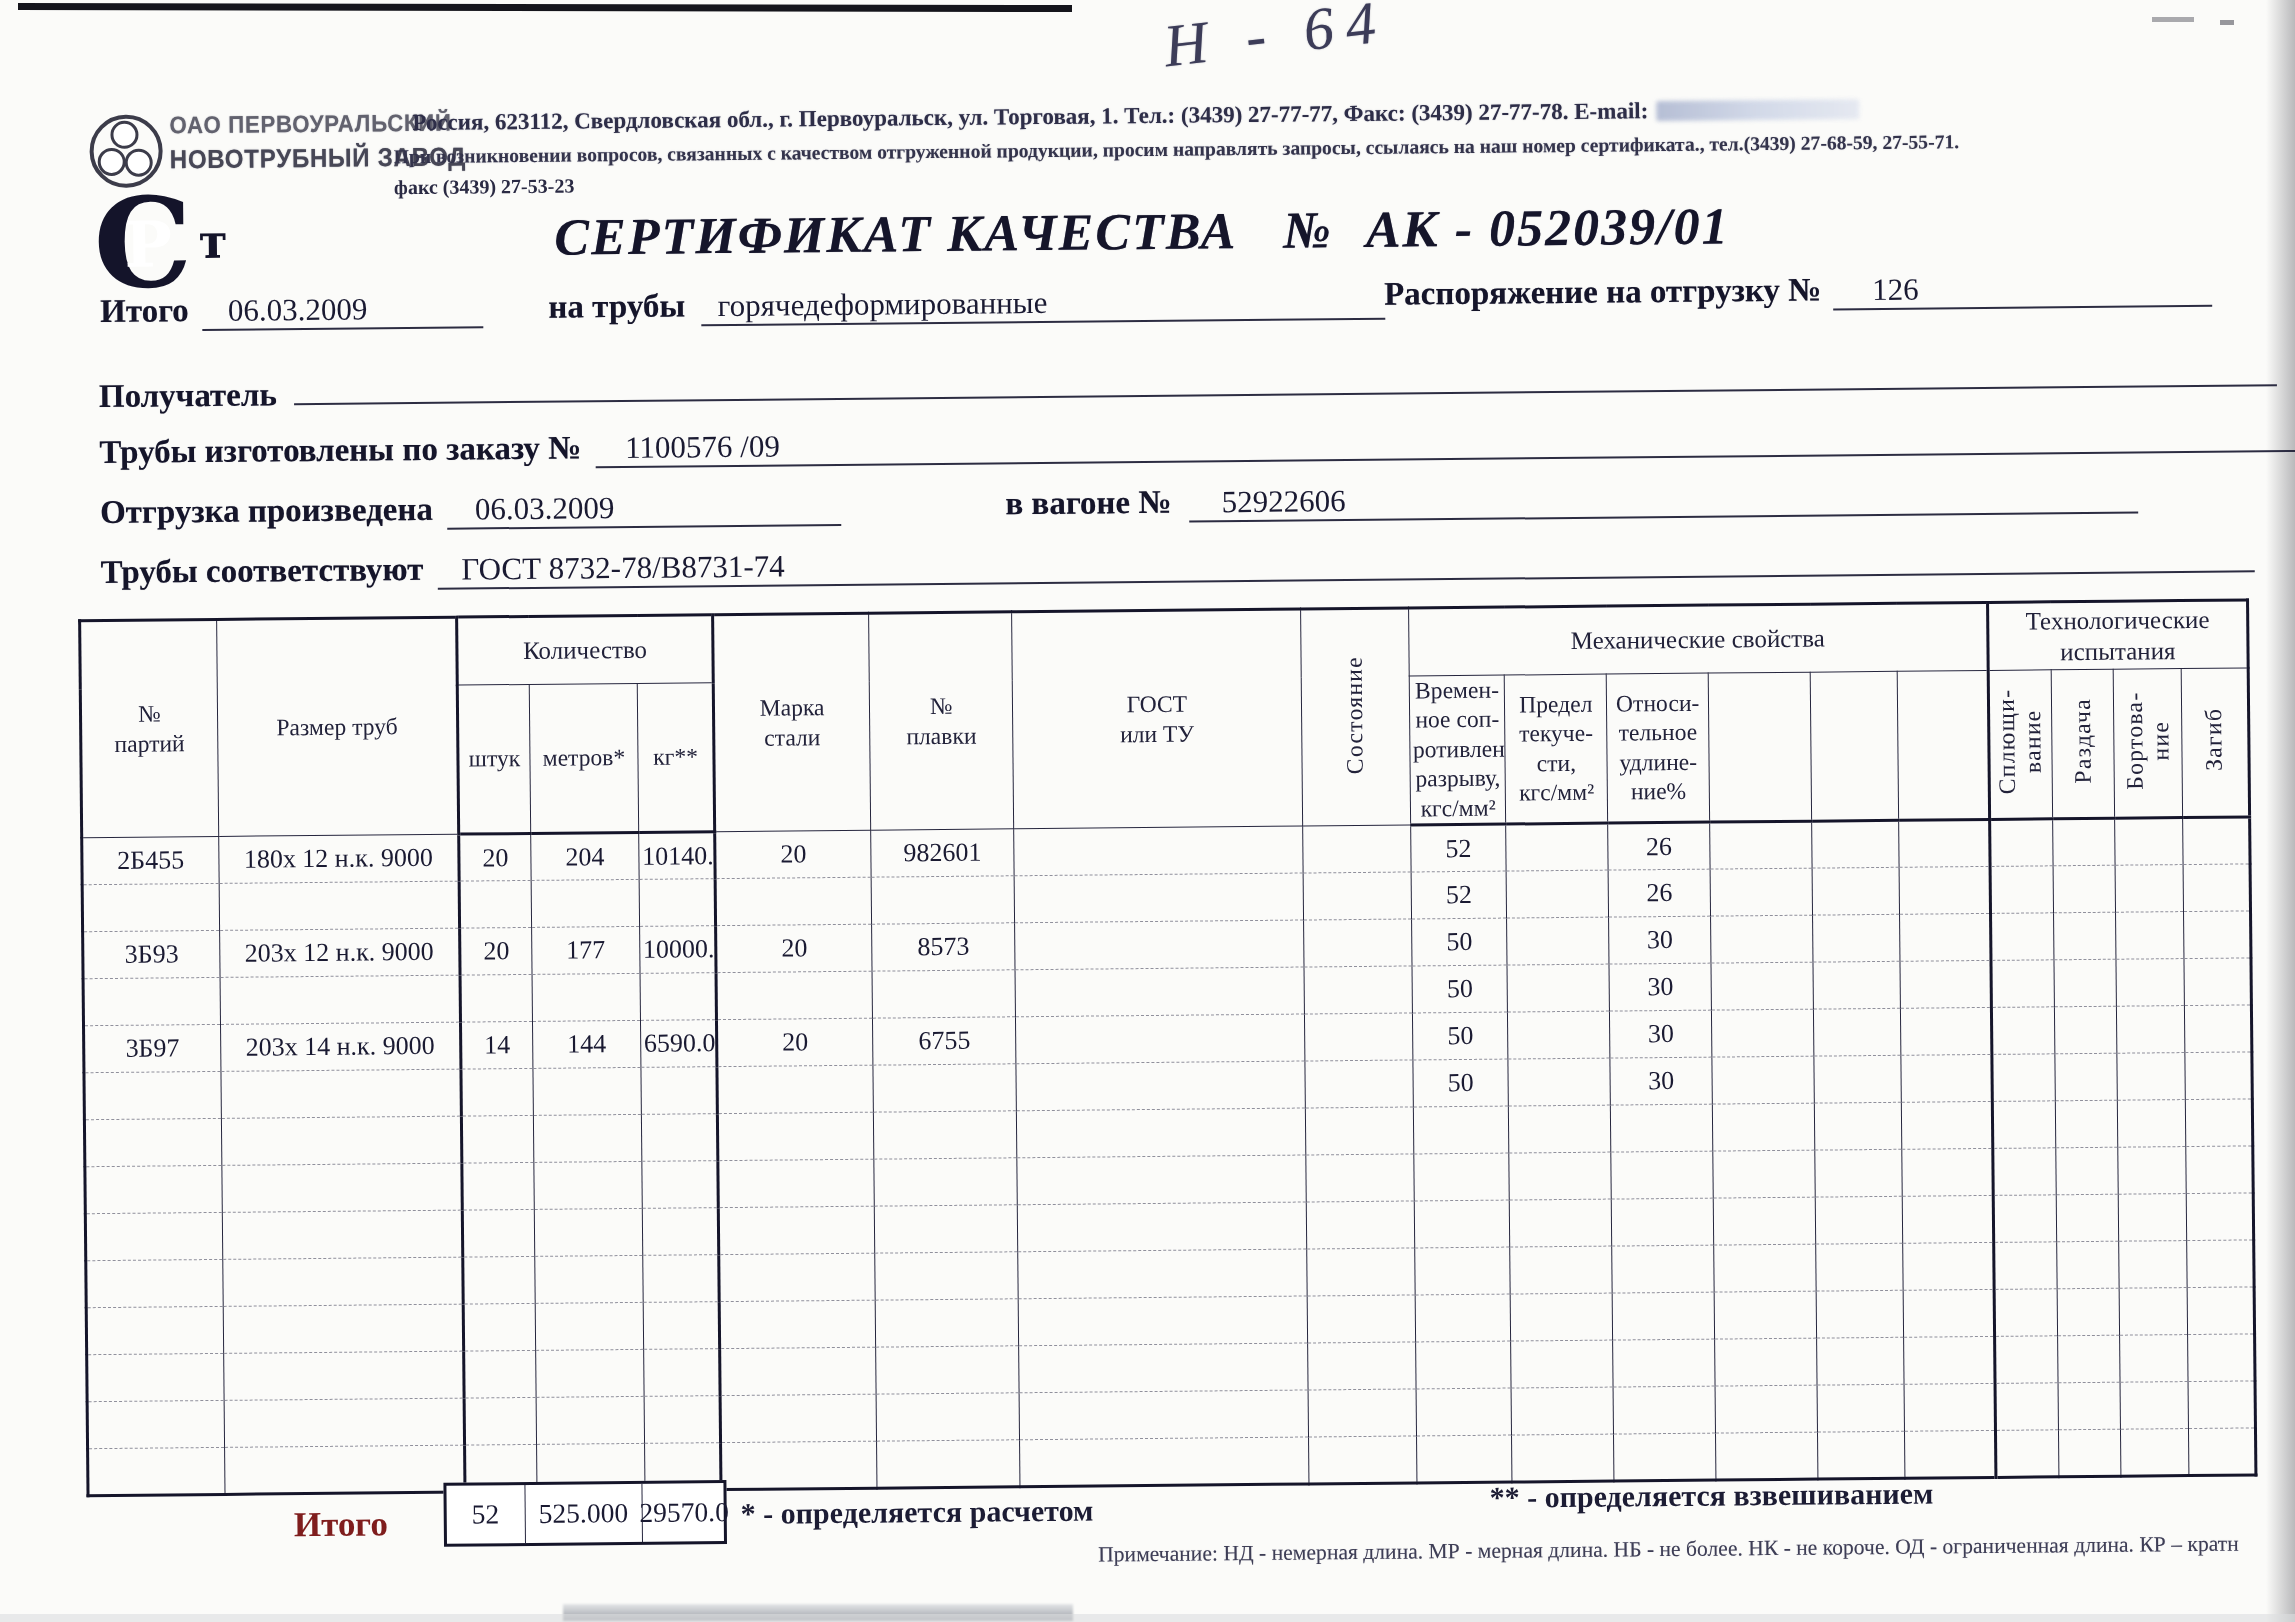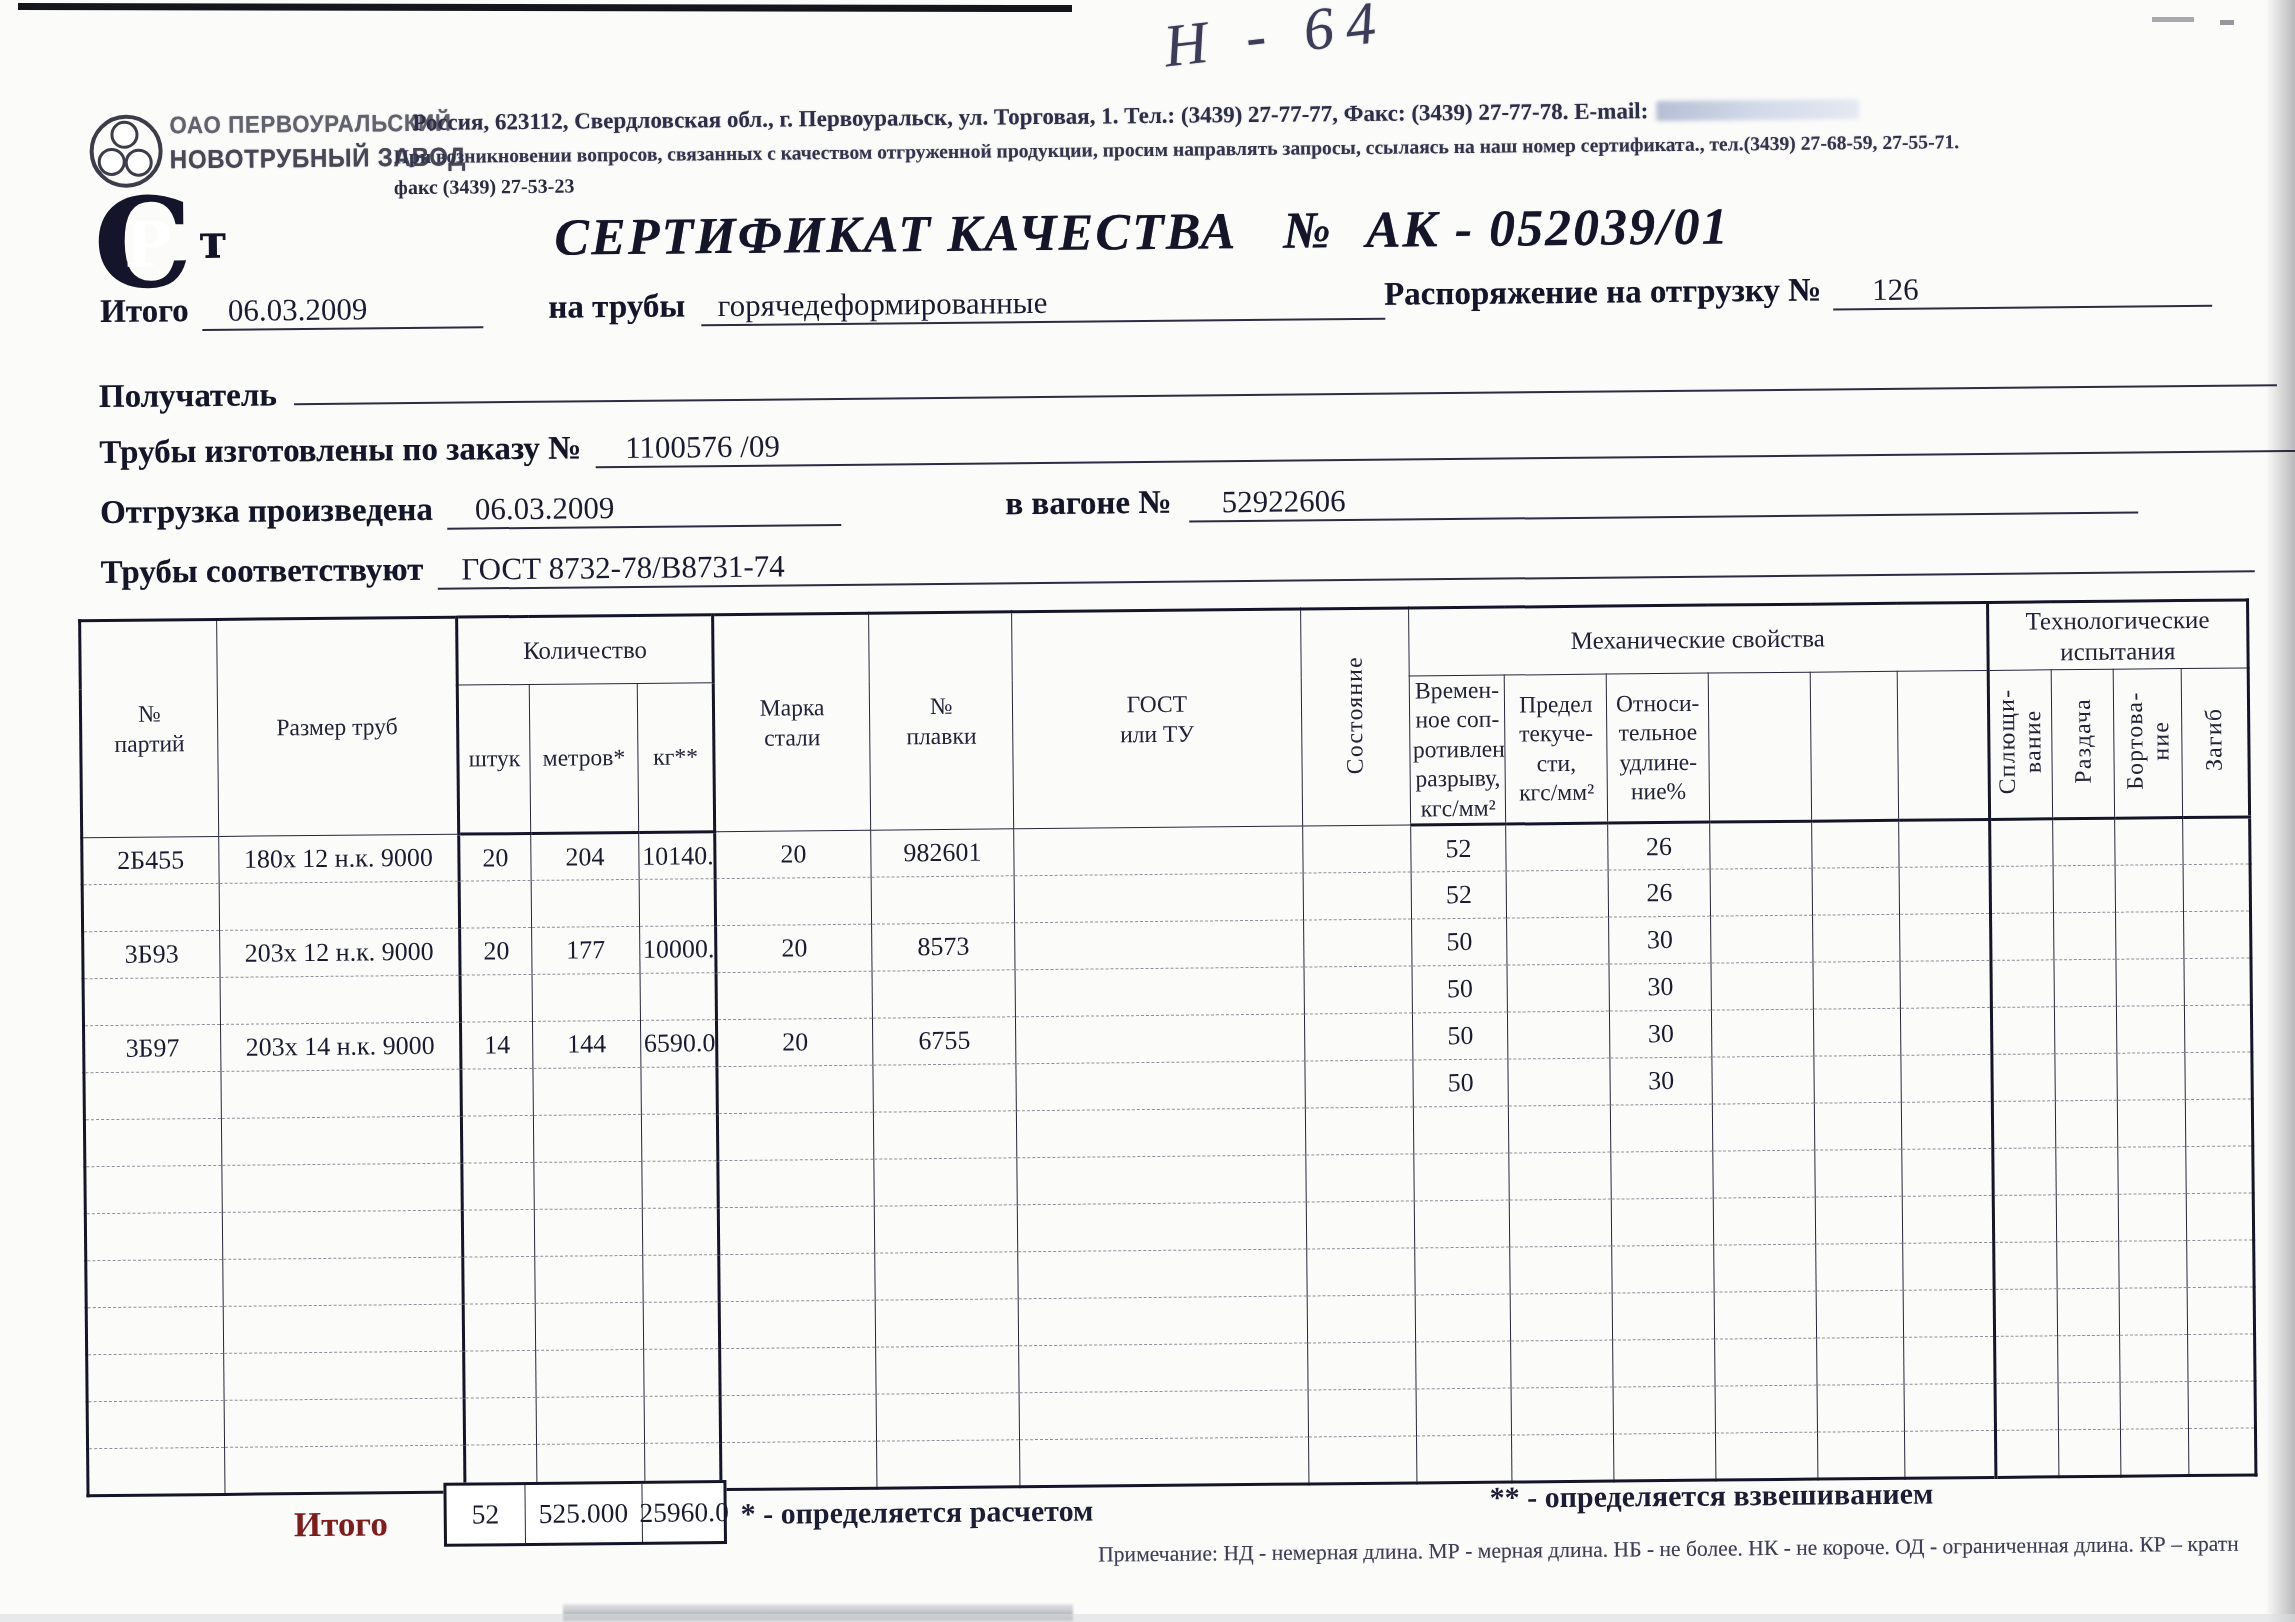--- a/index.html
+++ b/index.html
@@ -530,21 +530,21 @@
             <td></td>
             <td></td>
           </tr>
         </tbody>
     </table>
 
     <div class="totals-label">Итого</div>
     <div class="totals-box">
       <div class="cell tc1">52</div>
       <div class="cell tc2">525.000</div>
-      <div class="cell tc3">25960.0</div>
+      <div class="cell tc3">29570.0</div>
     </div>
 
     <div class="fn1">* - определяется расчетом</div>
     <div class="fn2">** - определяется взвешиванием</div>
     <div class="note">Примечание: НД - немерная длина. МР - мерная длина. НБ - не более. НК - не короче. ОД - ограниченная длина. КР – кратн</div>
 
   </div>
 </div>
 
 

